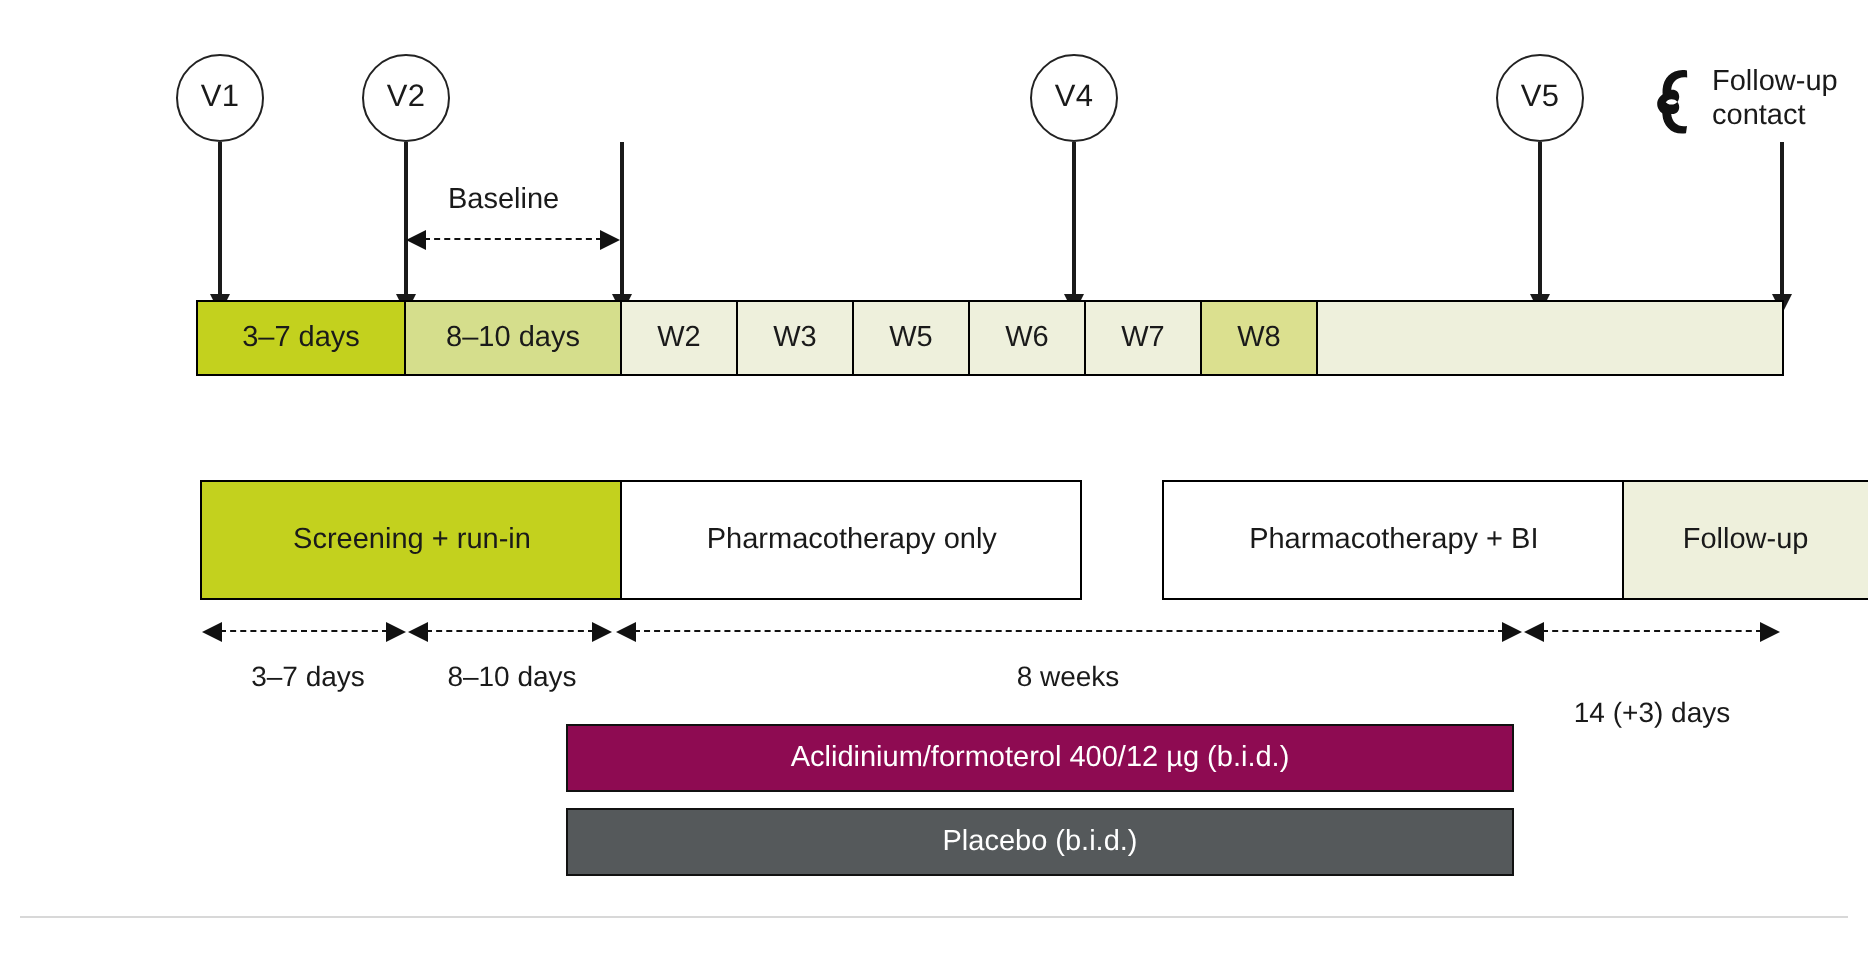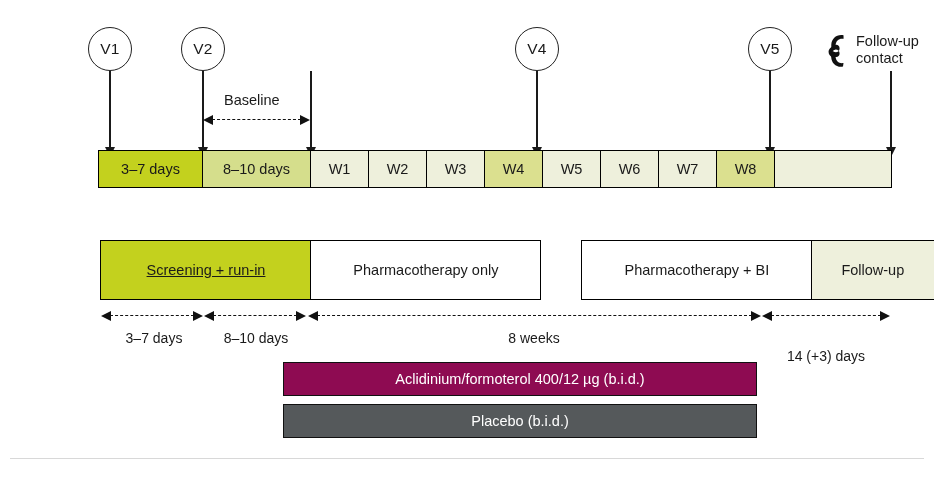--- a/index.html
+++ b/index.html
@@ -154,50 +154,44 @@
   </div>
 
   <div class="timeline" style="left:98px;top:150px;width:794px;height:38px;">
     <div class="tcell" style="width:104px;background:#c3d11e;">
       <span>3–7 days</span>
     </div>
     <div class="tcell" style="width:108px;background:#d5de8c;">
       <span>8–10 days</span>
     </div>
     <div class="tcell" style="width:58px;background:#eef0dc;">
-      <span>W1</span>
-    </div>
-    <div class="tcell" style="width:58px;background:#eef0dc;">
       <span>W2</span>
     </div>
     <div class="tcell" style="width:58px;background:#eef0dc;">
       <span>W3</span>
-    </div>
-    <div class="tcell" style="width:58px;background:#dbe08f;">
-      <span>W4</span>
     </div>
     <div class="tcell" style="width:58px;background:#eef0dc;">
       <span>W5</span>
     </div>
     <div class="tcell" style="width:58px;background:#eef0dc;">
       <span>W6</span>
     </div>
     <div class="tcell" style="width:58px;background:#eef0dc;">
       <span>W7</span>
     </div>
     <div class="tcell" style="width:58px;background:#dbe08f;">
       <span>W8</span>
     </div>
     <div class="tcell" style="flex:1;background:#eef0dc;">
       <span></span>
     </div>
   </div>
 
   <div class="phases" style="left:100px;top:240px;height:60px;">
-    <div class="phase" style="width:212px;background:#c3d11e;text-decoration:underline;">
+    <div class="phase" style="width:212px;background:#c3d11e;">
       <span>Screening + run-in</span>
     </div>
     <div class="phase" style="width:231px;background:#ffffff;">
       <span>Pharmacotherapy only</span>
     </div>
     <div class="phase" style="width:231px;background:#ffffff;margin-left:40px;">
       <span>Pharmacotherapy + BI</span>
     </div>
     <div class="phase" style="width:124px;background:#eef0dc;">
       <span>Follow-up</span>

